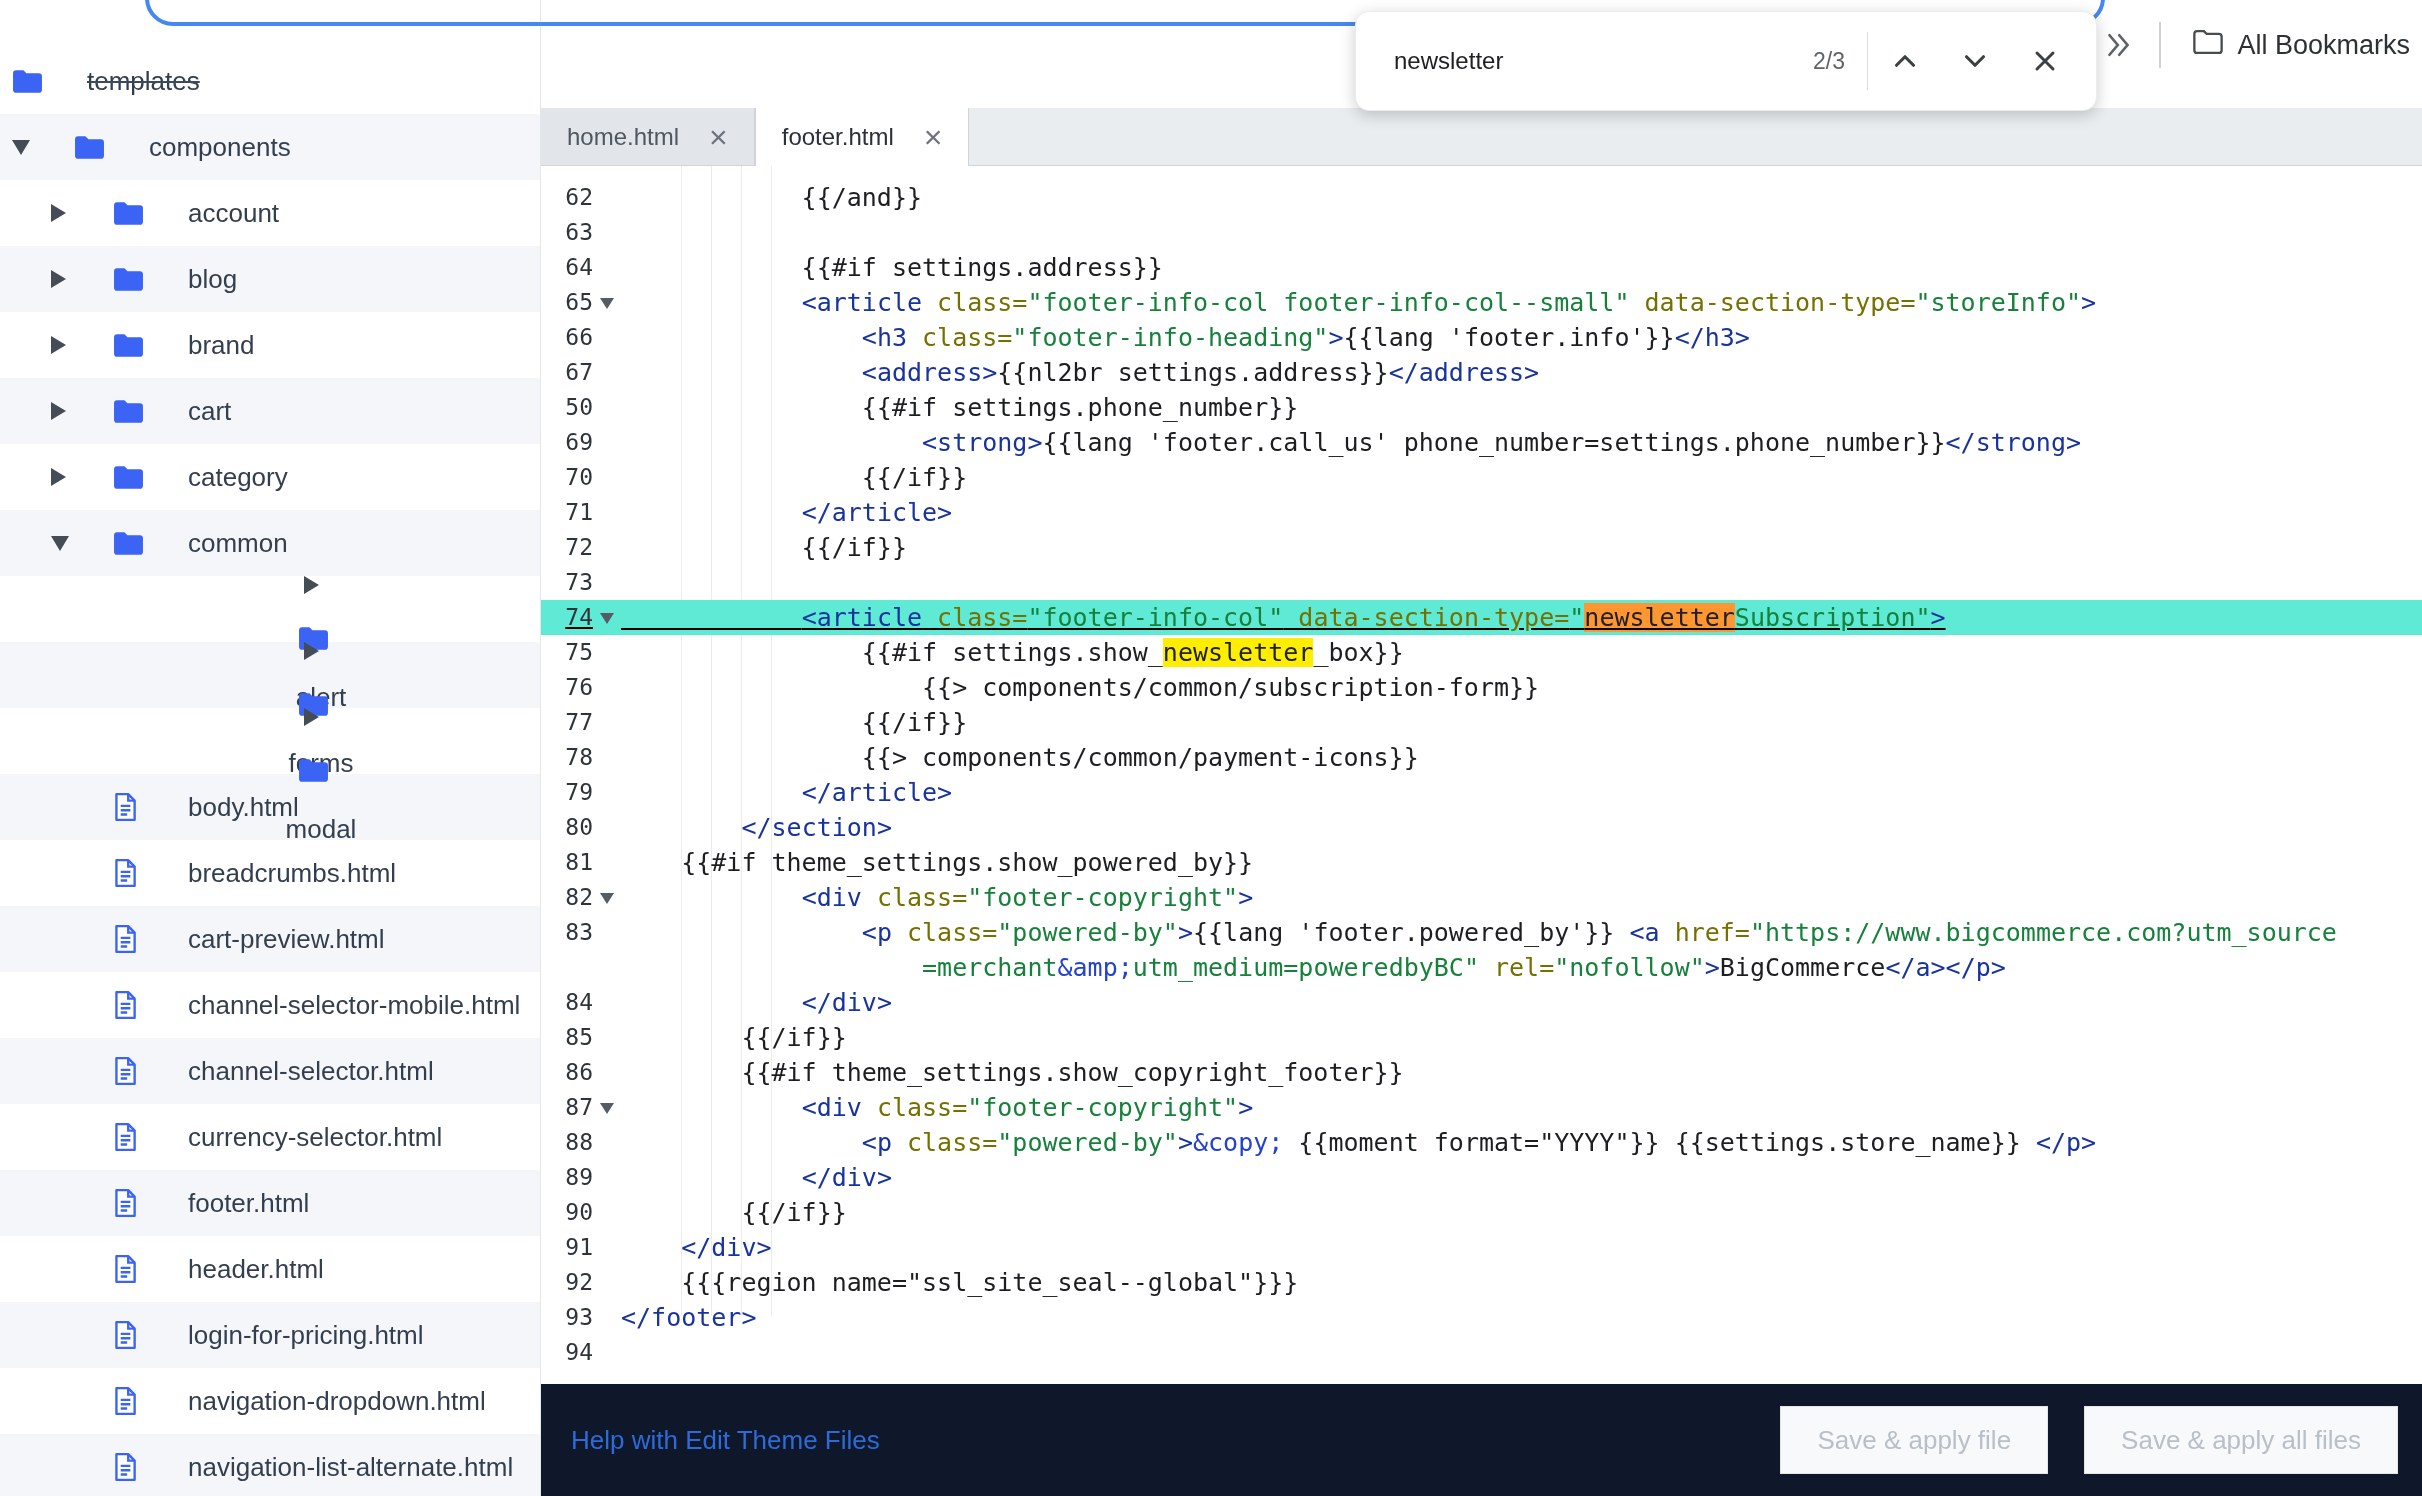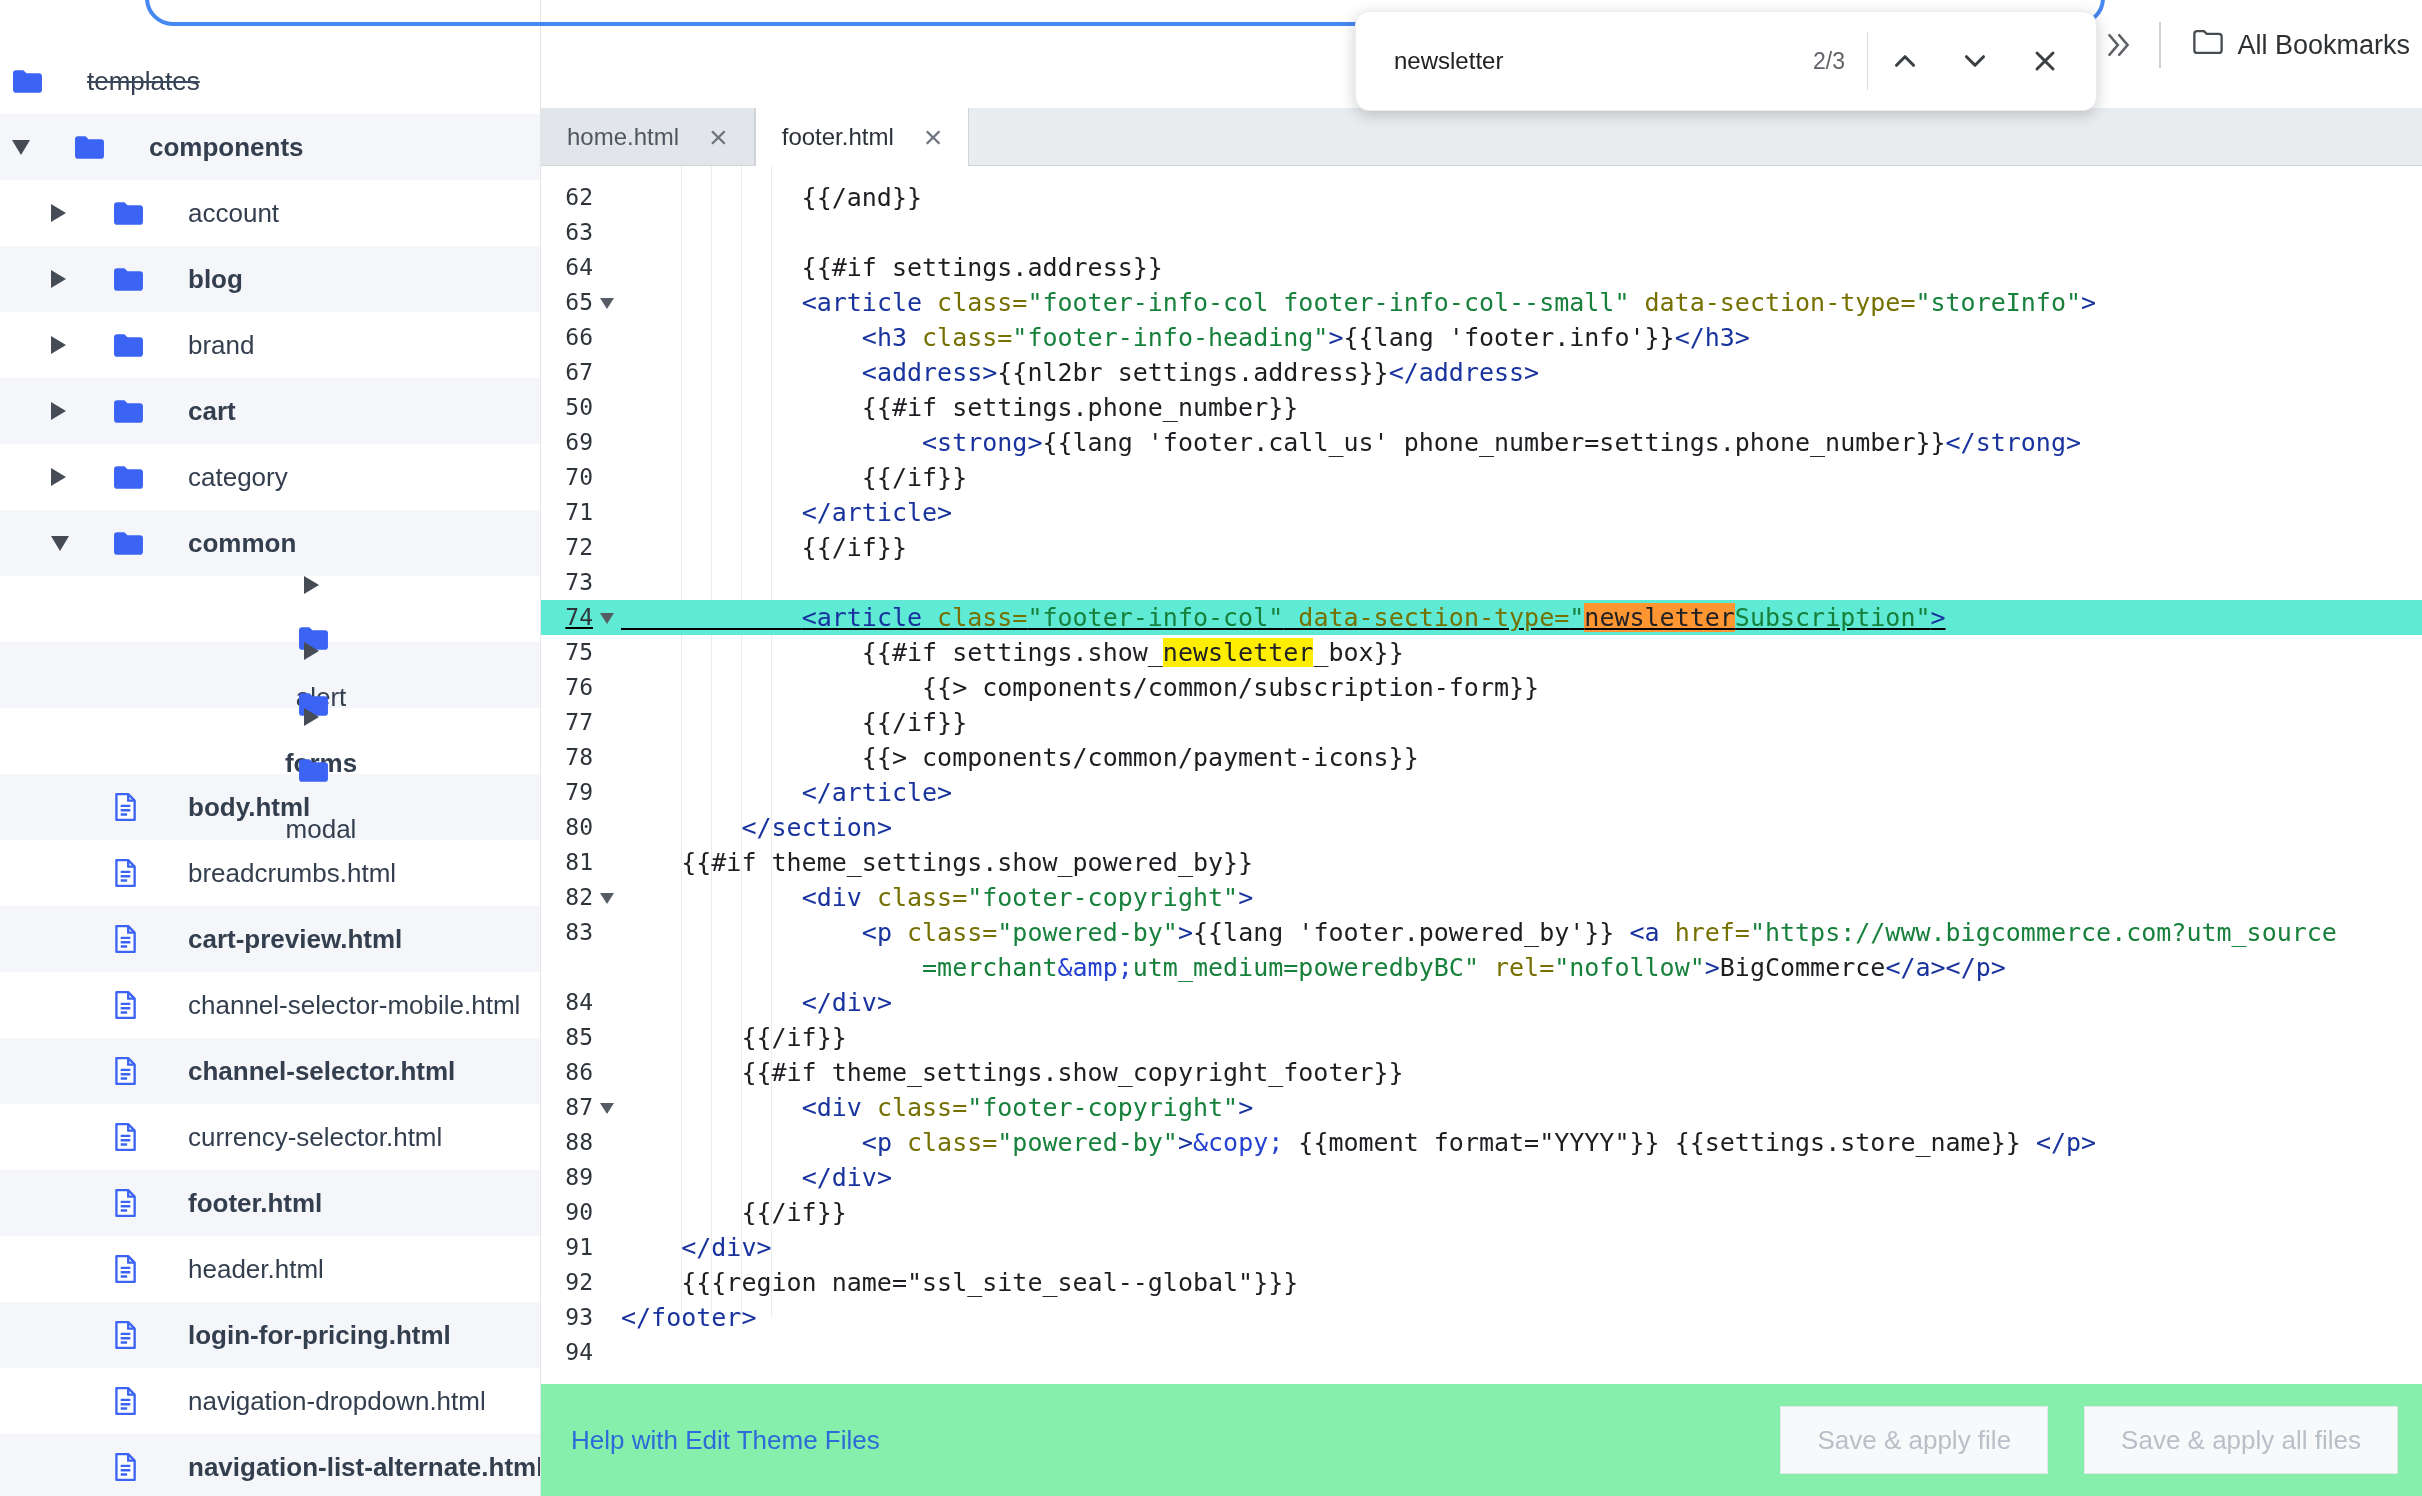--- a/index.html
+++ b/index.html
@@ -22,21 +22,21 @@
   .find-count{font-size:23px;color:#5f6368;margin:0 22px 0 8px;}
   .find-sep{width:1px;height:58px;background:#dadce0;}
   .find-btn{width:66px;height:66px;border:none;background:transparent;display:flex;
     align-items:center;justify-content:center;border-radius:50%;margin-left:4px;padding:0;}
 
   
   .sidebar{position:absolute;left:0;top:0;bottom:0;width:540px;border-right:1px solid #e4e7ea;
     overflow:hidden;background:#fff;}
   .tree{padding-top:48px;}
   .tree-row{height:66px;display:flex;align-items:center;padding-left:12px;font-size:26px;color:#333e4e;gap:28px;}
-  .tree-row.alt{background:#f4f6f9;font-weight:bold;}
+  .tree-row.alt{background:#f4f6f9;}
   .tree-row.d1{padding-left:51px;}
   .tree-row.d2{padding-left:102px;flex-direction:column;}
   .slot{width:34px;flex:none;display:flex;align-items:center;}
   .tri{width:0;height:0;display:inline-block;}
   .tri-right{border-left:15px solid #454c56;border-top:9px solid transparent;border-bottom:9px solid transparent;}
   .tri-down{border-top:15px solid #454c56;border-left:9px solid transparent;border-right:9px solid transparent;}
   .ticon{width:34px;height:32px;flex:none;display:flex;align-items:center;margin-right:13px;}
   .tlabel{white-space:nowrap;}
   .strike .tlabel{text-decoration:line-through;text-decoration-color:#3a4a61;}
 
@@ -67,21 +67,21 @@
   .code{font-family:"DejaVu Sans Mono",monospace;font-size:25px;line-height:35px;
     white-space:pre;color:#1c1e21;}
   .tk-p{color:#1c1e21;}
   .tk-t{color:#18339e;}
   .tk-a{color:#757000;}
   .tk-s{color:#17813c;}
   .tk-e{color:#2441cf;}
   .tk-hA{background:#ff9632;color:#202124;}
   .tk-hY{background:#ffee00;color:#202124;}
 
-  .bottom-bar{position:absolute;left:0;right:0;bottom:0;height:112px;background:#86efac;display:flex;
+  .bottom-bar{position:absolute;left:0;right:0;bottom:0;height:112px;background:#0f172a;display:flex;
     align-items:center;justify-content:space-between;padding:0 24px 0 30px;box-sizing:border-box;}
   .help-link{color:#2d6bd8;font-size:26px;text-decoration:none;cursor:pointer;}
   .btns{display:flex;gap:36px;}
   .btn{height:68px;padding:0 36px;font-size:26px;color:#b9bfc7;background:#f8f9fa;
     border:1px solid #e3e6e9;border-radius:0;font-family:inherit;}
 </style>
 </head>
 <body>
 
 <div class="screen">

